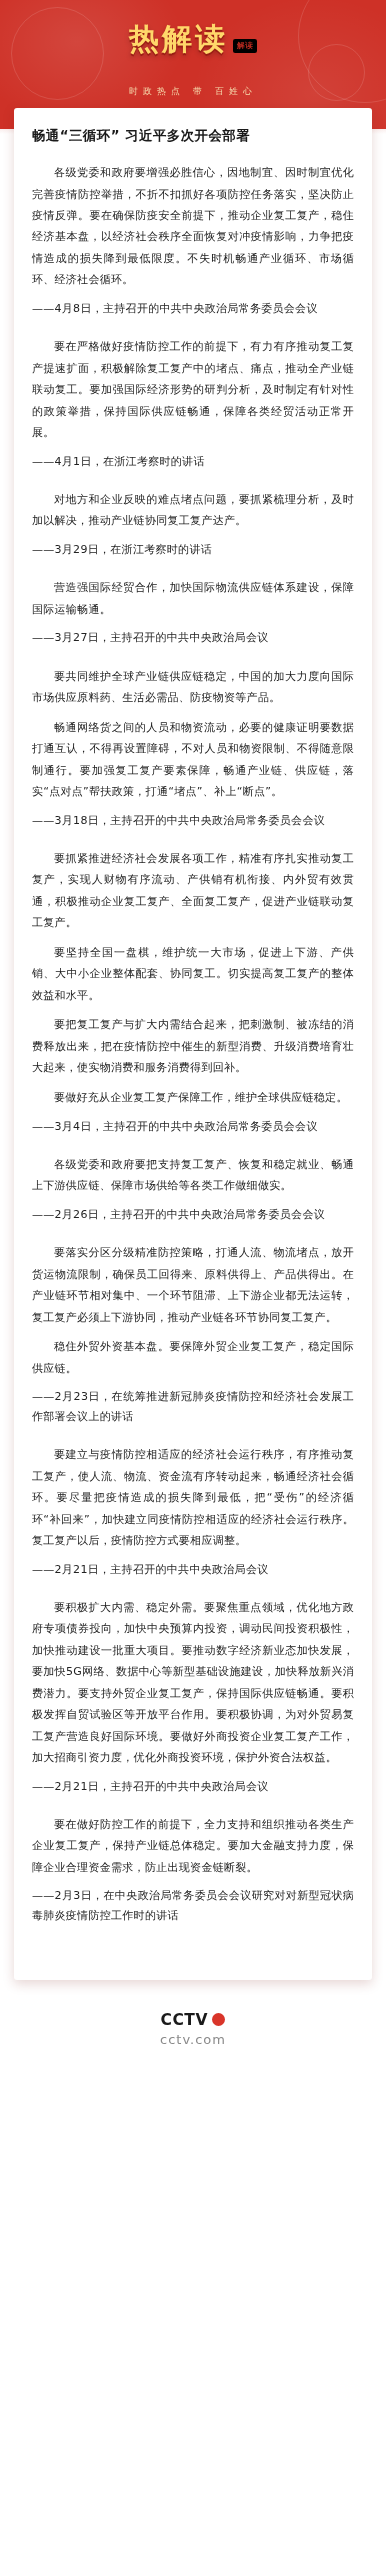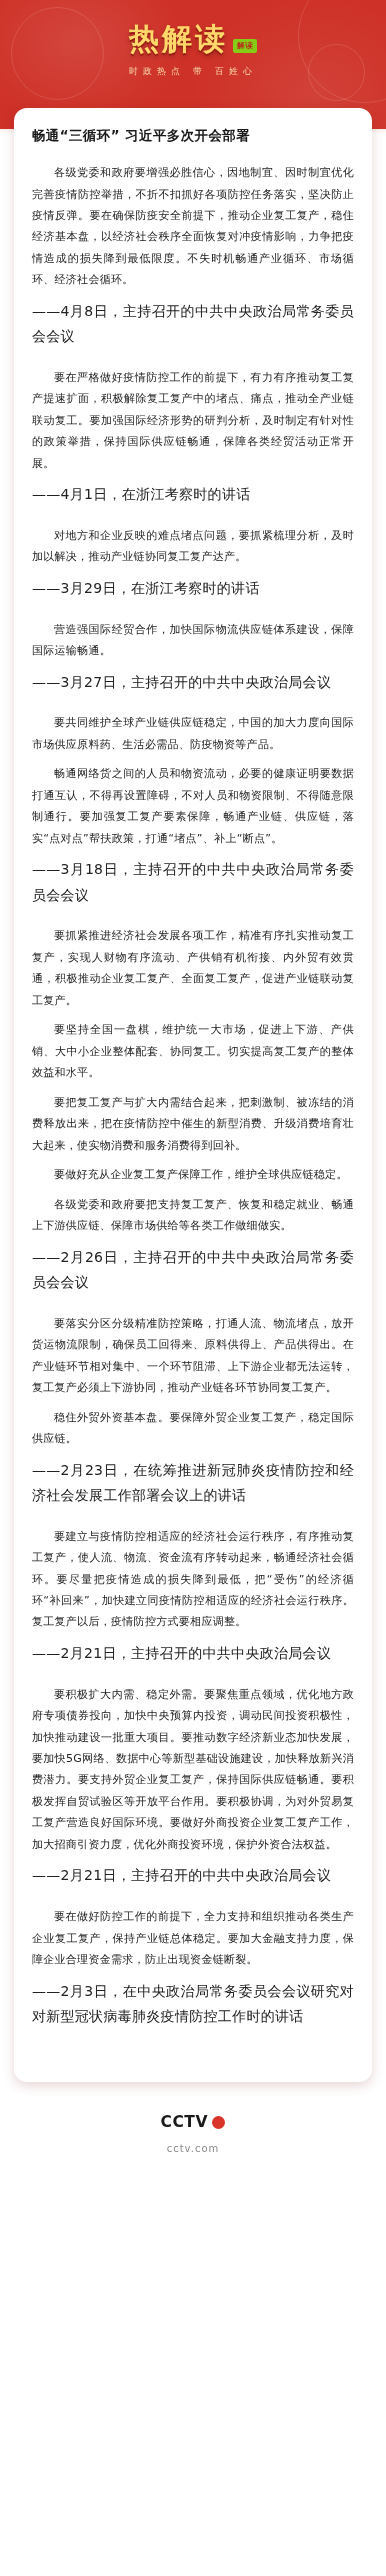--- a/index.html
+++ b/index.html
@@ -60,43 +60,43 @@
     font-weight: bold;
     color: #ffd76a;
     letter-spacing: 3.1px;
     text-shadow: 0 1.5px 0 #9b1d14, 0 3.1px 5.2px rgba(0,0,0,0.25);
     font-family: "DejaVu Sans", "Liberation Sans", sans-serif;
   }
   .badge-stamp {
     display: inline-block;
     vertical-align: middle;
     margin-left: 5.2px;
-    background: #84cc16;
+    background: #000000;
     color: #b92a1f;
     font-size: 7.7px;
     line-height: 1.1;
     padding: 2.6px 3.6px;
     border-radius: 2.1px;
     font-weight: bold;
     letter-spacing: 0.5px;
   }
   .sub-title {
-    margin-top: 6px;
+    margin-top: 26px;
     font-size: 8.8px;
     color: #f6dcae;
     letter-spacing: 5.2px;
     font-weight: normal;
   }
   
   .card {
     position: relative;
     z-index: 4;
     margin: -20.6px 14.4px 0 14.4px;
     background: #ffffff;
-    border-radius: 13px;
+    border-radius: 3px;
     box-shadow: 0 3.1px 11.3px rgba(120,30,20,0.18);
     padding: 17.5px 17.5px 36px 17.5px;
   }
   .lead {
     font-size: 13.4px;
     font-weight: bold;
     color: #1a1a1a;
     line-height: 1.55;
     letter-spacing: 0.5px;
     margin-bottom: 15.5px;
@@ -104,21 +104,21 @@
   .para {
     font-size: 11px;
     line-height: 1.95;
     color: #222222;
     text-align: justify;
     text-indent: 2em;
     margin-bottom: 8.2px;
     letter-spacing: 0.3px;
   }
   .source {
-    font-size: 14px;
+    font-size: 11px;
     line-height: 1.8;
     color: #222222;
     text-align: justify;
     margin: 5.2px 0 17.5px 0;
     letter-spacing: 0.3px;
   }
   .block { margin-bottom: 3.1px; }
   
   .footer {
     margin-top: 15.5px;
@@ -139,22 +139,22 @@
     letter-spacing: 0.5px;
     font-family: "DejaVu Sans", "Liberation Sans", sans-serif;
   }
   .cctv-dot {
     width: 13.4px; height: 13.4px;
     background: #d9352a;
     border-radius: 50%;
     display: inline-block;
   }
   .cctv-sub {
-    margin-top: 12px;
-    font-size: 10px;
+    margin-top: 3px;
+    font-size: 13px;
     color: #8a8a8a;
     letter-spacing: 1px;
   }
 </style>
 </head>
 <body>
 
 <div class="page">
 
   <div class="header">
@@ -201,20 +201,21 @@
           <div class="para">要抓紧推进经济社会发展各项工作，精准有序扎实推动复工复产，实现人财物有序流动、产供销有机衔接、内外贸有效贯通，积极推动企业复工复产、全面复工复产，促进产业链联动复工复产。</div>
         </div>
         <div class="block">
           <div class="para">要坚持全国一盘棋，维护统一大市场，促进上下游、产供销、大中小企业整体配套、协同复工。切实提高复工复产的整体效益和水平。</div>
         </div>
         <div class="block">
           <div class="para">要把复工复产与扩大内需结合起来，把刺激制、被冻结的消费释放出来，把在疫情防控中催生的新型消费、升级消费培育壮大起来，使实物消费和服务消费得到回补。</div>
         </div>
         <div class="block">
           <div class="para">要做好充从企业复工复产保障工作，维护全球供应链稳定。</div>
+          <div class="source">——3月4日，主持召开的中共中央政治局常务委员会会议</div>
         </div>
         <div class="block">
           <div class="para">各级党委和政府要把支持复工复产、恢复和稳定就业、畅通上下游供应链、保障市场供给等各类工作做细做实。</div>
           <div class="source">——2月26日，主持召开的中共中央政治局常务委员会会议</div>
         </div>
         <div class="block">
           <div class="para">要落实分区分级精准防控策略，打通人流、物流堵点，放开货运物流限制，确保员工回得来、原料供得上、产品供得出。在产业链环节相对集中、一个环节阻滞、上下游企业都无法运转，复工复产必须上下游协同，推动产业链各环节协同复工复产。</div>
         </div>
         <div class="block">
           <div class="para">稳住外贸外资基本盘。要保障外贸企业复工复产，稳定国际供应链。</div>

